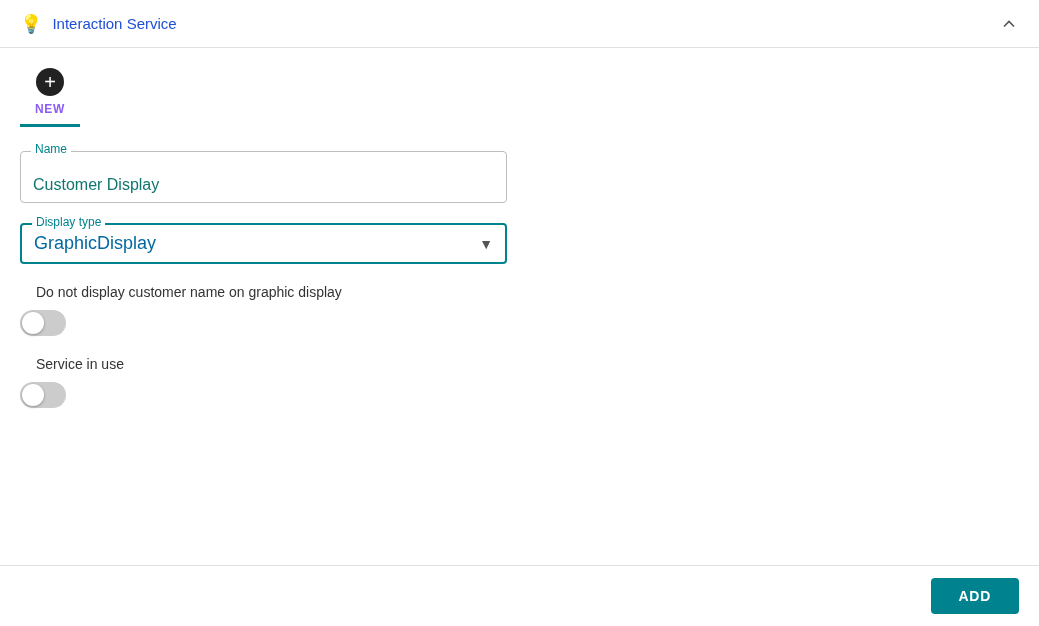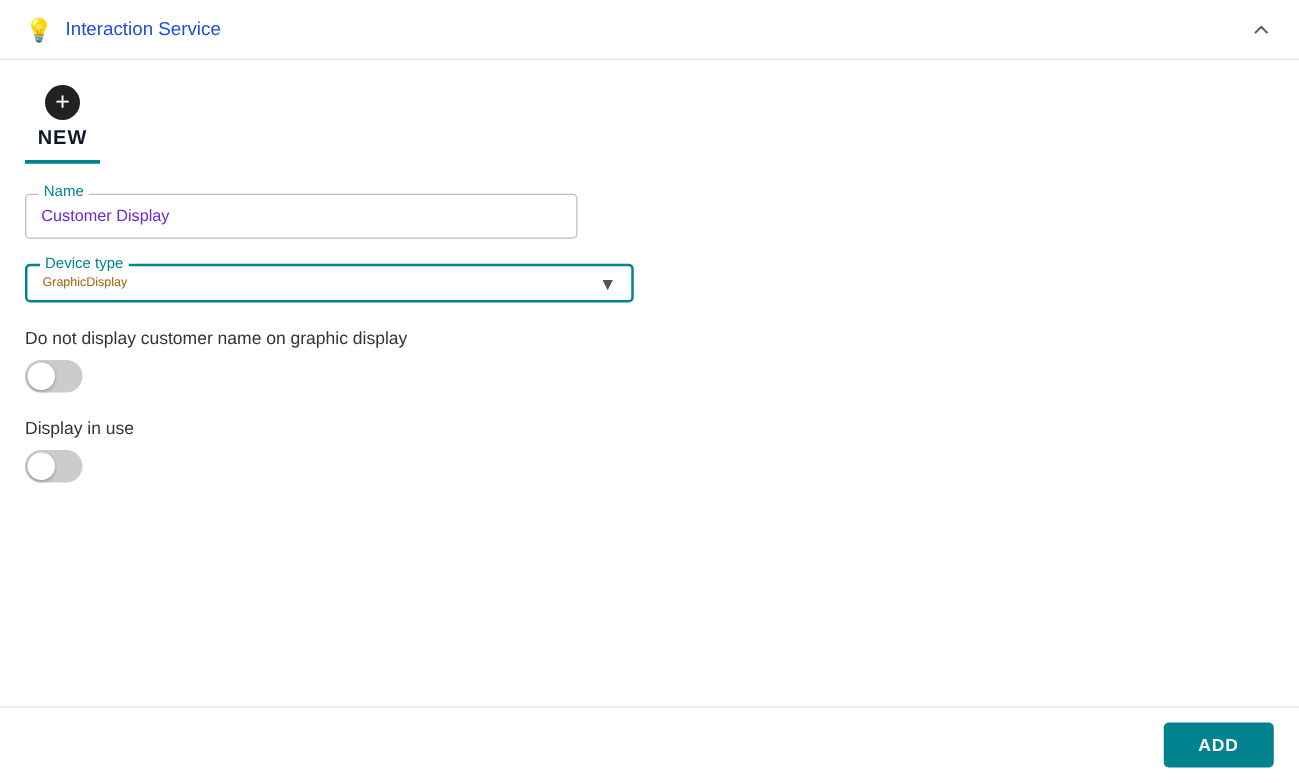--- a/index.html
+++ b/index.html
@@ -85,95 +85,96 @@
       color: #fff;
       display: flex;
       align-items: center;
       justify-content: center;
       font-size: 20px;
       font-weight: 300;
       line-height: 1;
     }
 
     .tab-new-label {
-      font-size: 16px;
+      font-size: 12px;
       font-weight: 600;
-      color: #0f172a;
+      color: #8b5cf6;
       letter-spacing: 0.05em;
     }
 
     
     .form-group {
       margin-bottom: 20px;
       position: relative;
     }
 
     .field-wrapper {
       position: relative;
       border: 1px solid #bdbdbd;
       border-radius: 4px;
-      padding: 8px 12px 8px 12px;
-      width: 442px;
+      padding: 24px 12px 8px 12px;
+      width: 487px;
     }
 
     .field-label {
       position: absolute;
       top: -10px;
       left: 10px;
       background: #fff;
       padding: 0 4px;
       font-size: 12px;
       color: #00838f;
     }
 
     .field-input {
       border: none;
       outline: none;
-      font-size: 13px;
-      color: #6d28d9;
+      font-size: 16px;
+      color: #0f766e;
       width: 100%;
       background: transparent;
     }
 
     
     .select-wrapper {
       position: relative;
       border: 2px solid #00838f;
       border-radius: 4px;
       padding: 8px 40px 8px 12px;
       width: 487px;
       cursor: pointer;
       display: flex;
       align-items: center;
       justify-content: space-between;
     }
 
     .select-value {
-      font-size: 10px;
-      color: #a16207;
+      font-size: 18px;
+      color: #0369a1;
     }
 
     .select-arrow {
       position: absolute;
       right: 12px;
       top: 50%;
       transform: translateY(-50%);
       color: #555;
       font-size: 14px;
     }
 
     
     .toggle-group {
       margin-bottom: 20px;
     }
 
     .toggle-label {
       font-size: 14px;
       color: #333;
       margin-bottom: 10px;
+      margin-left: 16px;
     }
 
     .toggle {
       width: 46px;
       height: 26px;
       background: #ccc;
       border-radius: 13px;
       position: relative;
       cursor: pointer;
       display: flex;
@@ -241,37 +242,37 @@
 
   <div class="form-group">
     <div class="field-wrapper">
       <span class="field-label">Name</span>
       <input class="field-input" type="text" value="Customer Display" style="">
     </div>
   </div>
 
   <div class="form-group">
     <div class="select-wrapper">
-      <span class="field-label">Device type</span>
+      <span class="field-label">Display type</span>
       <span class="select-value">GraphicDisplay</span>
       <span class="select-arrow">▼</span>
     </div>
   </div>
 
 
 
   <div class="toggle-group">
     <div class="toggle-label">Do not display customer name on graphic display</div>
     <div class="toggle">
       <div class="toggle-knob"></div>
     </div>
   </div>
 
   <div class="toggle-group">
-    <div class="toggle-label">Display in use</div>
+    <div class="toggle-label">Service in use</div>
     <div class="toggle">
       <div class="toggle-knob"></div>
     </div>
   </div>
 
 </div>
 
 <div class="footer">
   <button class="add-btn">ADD</button>
 </div>

